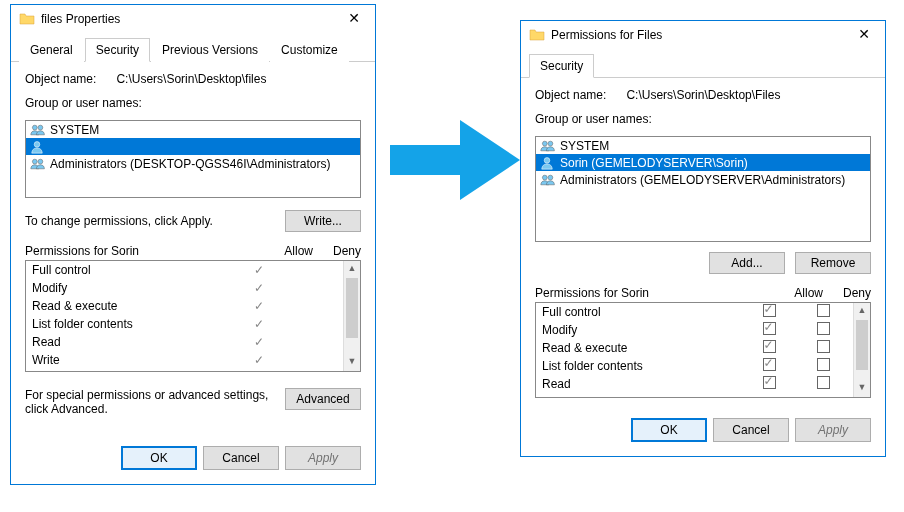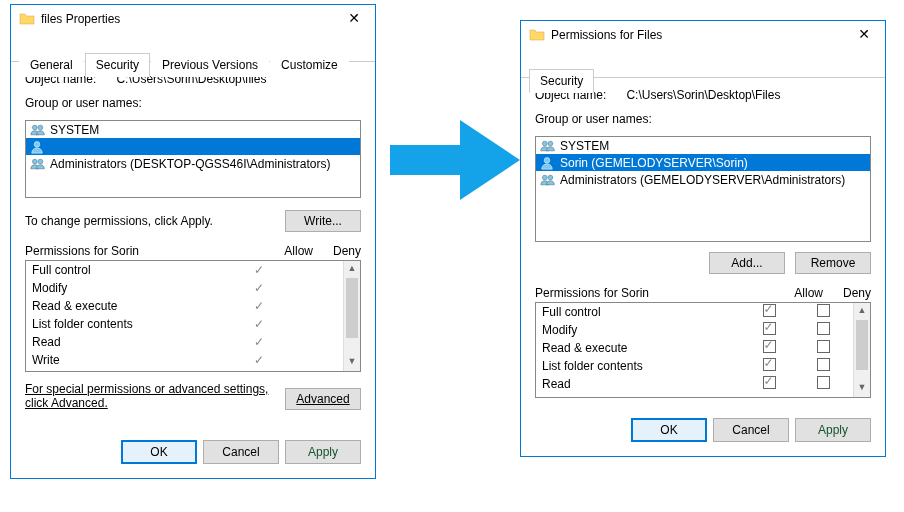--- a/index.html
+++ b/index.html
@@ -38,21 +38,21 @@
     display: flex;
     padding: 4px 8px 0 8px;
     border-bottom: 1px solid #ccc;
   }
   .tab {
     padding: 4px 10px;
     border: 1px solid transparent;
     border-bottom: none;
     margin-right: 1px;
     position: relative;
-    top: 16px;
+    top: 1px;
     background: #fff;
   }
   .tab.active {
     border-color: #ccc;
     border-bottom: 1px solid #fff;
     background: #fff;
   }
   .content { padding: 10px 14px; }
   .row { margin-bottom: 10px; }
   .listbox {
@@ -81,21 +81,21 @@
     background: #e1e1e1;
     text-align: center;
     display: inline-block;
     font-family: inherit;
     font-size: 12px;
   }
   .btn.default {
     border: 2px solid #0078D7;
     background: #e5f1fb;
   }
-  .btn.disabled { color: #14532d; }
+  .btn.disabled { color: #737373; font-style: italic; }
   .right { text-align: right; }
   .perm-header {
     display: flex;
     padding: 2px 0;
   }
   .perm-header .label { flex: 1; }
   .perm-header .col { width: 60px; text-align: right; }
   .perm-box {
     border: 1px solid #888;
     background: #fff;
@@ -268,21 +268,21 @@
           </div>
         </div>
       <div class="scrollbar">
         <div class="sb-btn">▲</div>
         <div class="sb-track">
             <div class="sb-thumb" style="top:0; height:60px;"></div>
           </div>
         <div class="sb-btn">▼</div>
       </div>
     </div>
-    <div class="row" style="display:flex; align-items:flex-end; margin-top:10px;text-decoration:underline;">
+    <div class="row" style="display:flex; align-items:flex-start; margin-top:16px;">
       <span style="flex:1;">For special permissions or advanced settings, click Advanced.</span>
       <button class="btn">Advanced</button>
     </div>
   </div>
   <div class="buttons-bar">
     <button class="btn default">OK</button>
     <button class="btn">Cancel</button>
     <button class="btn disabled">Apply</button>
   </div>
 </div>

